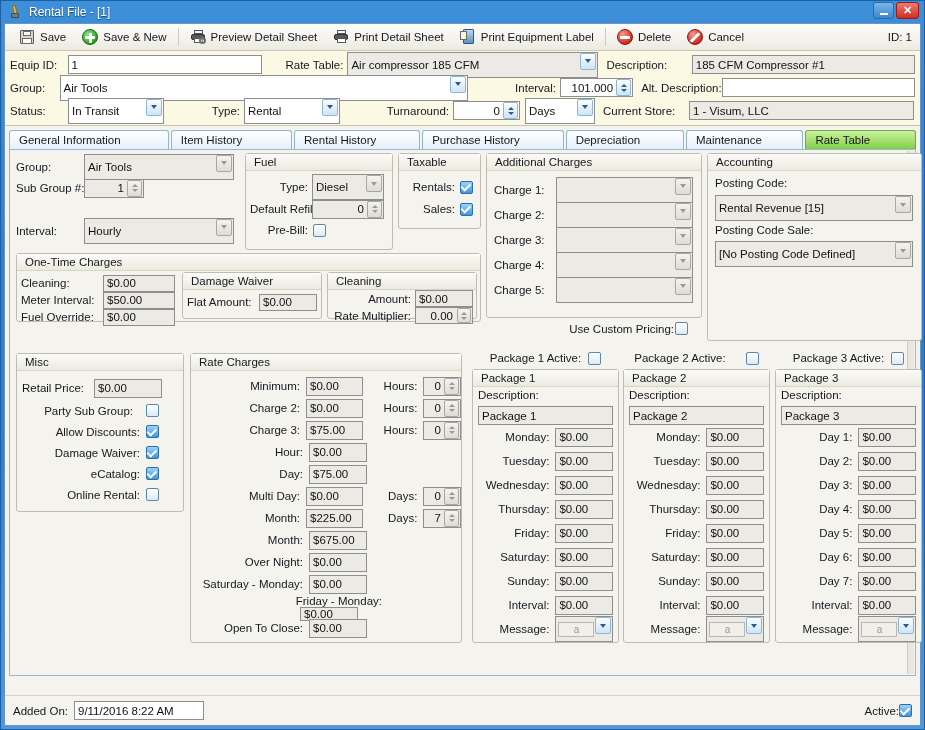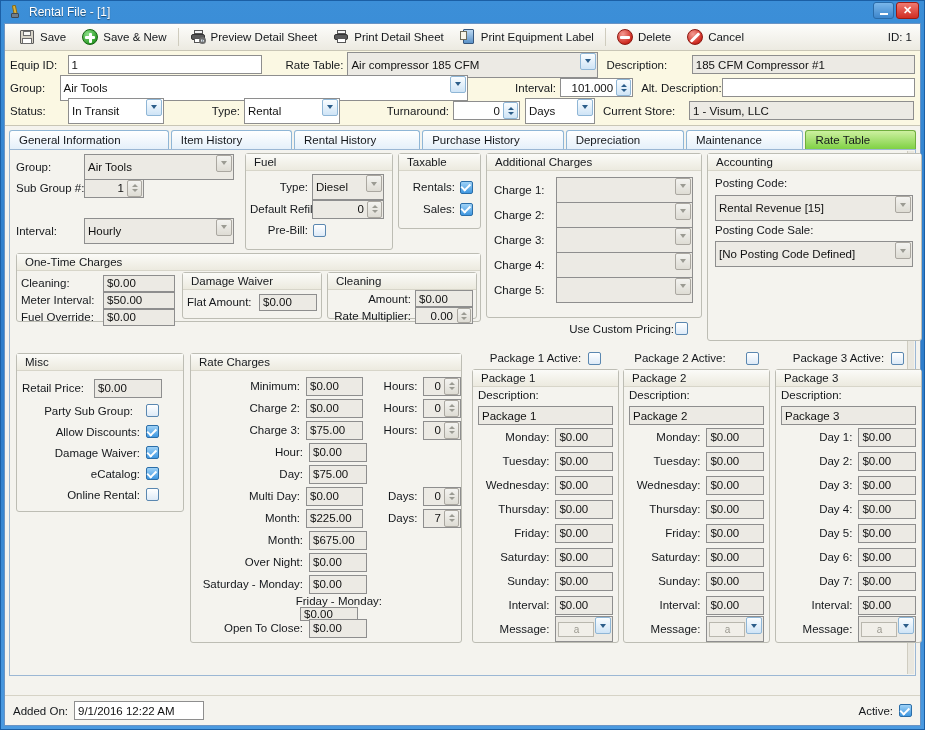--- a/index.html
+++ b/index.html
@@ -182,21 +182,21 @@
     display:flex; align-items:center; padding-left:8px;
     font-size:11.5px; color:#15181c;
   }
   .row { display:flex; align-items:center; }
   
   .bottombar {
     position:absolute; left:0; right:0; bottom:0; height:30px;
     background:#f4f3ee; border-top:1px solid #d6d3c6;
     display:flex; align-items:center; padding:0 8px;
   }
-  .bb-right { margin-left:auto; display:flex; align-items:center; gap:6px; }
+  .bb-right { margin-left:auto; display:flex; align-items:center; }
   .scrollhint {
     position:absolute; right:1px; top:1px; bottom:1px; width:7px;
     background:#e9e7df; border-left:1px solid #cfccc0;
   }
 </style>
 </head>
 <body>
 
 <div class="window">
 
@@ -837,21 +837,21 @@
                 </span>
               </div>
             </div>
           </div>
         </div>
 
     </div>
 
     <div class="bottombar">
       <span class="lbl" style="margin-right:6px">Added On:</span>
-      <span class="tbox" style="width:130px">9/1/2016 12:22 AM</span>
+      <span class="tbox" style="width:130px">9/11/2016 8:22 AM</span>
       <span class="bb-right">
         <span class="lbl">Active:</span>
         <span class="chk on"></span>
       </span>
     </div>
 
   </div>
 </div>
 
 </body></html>

